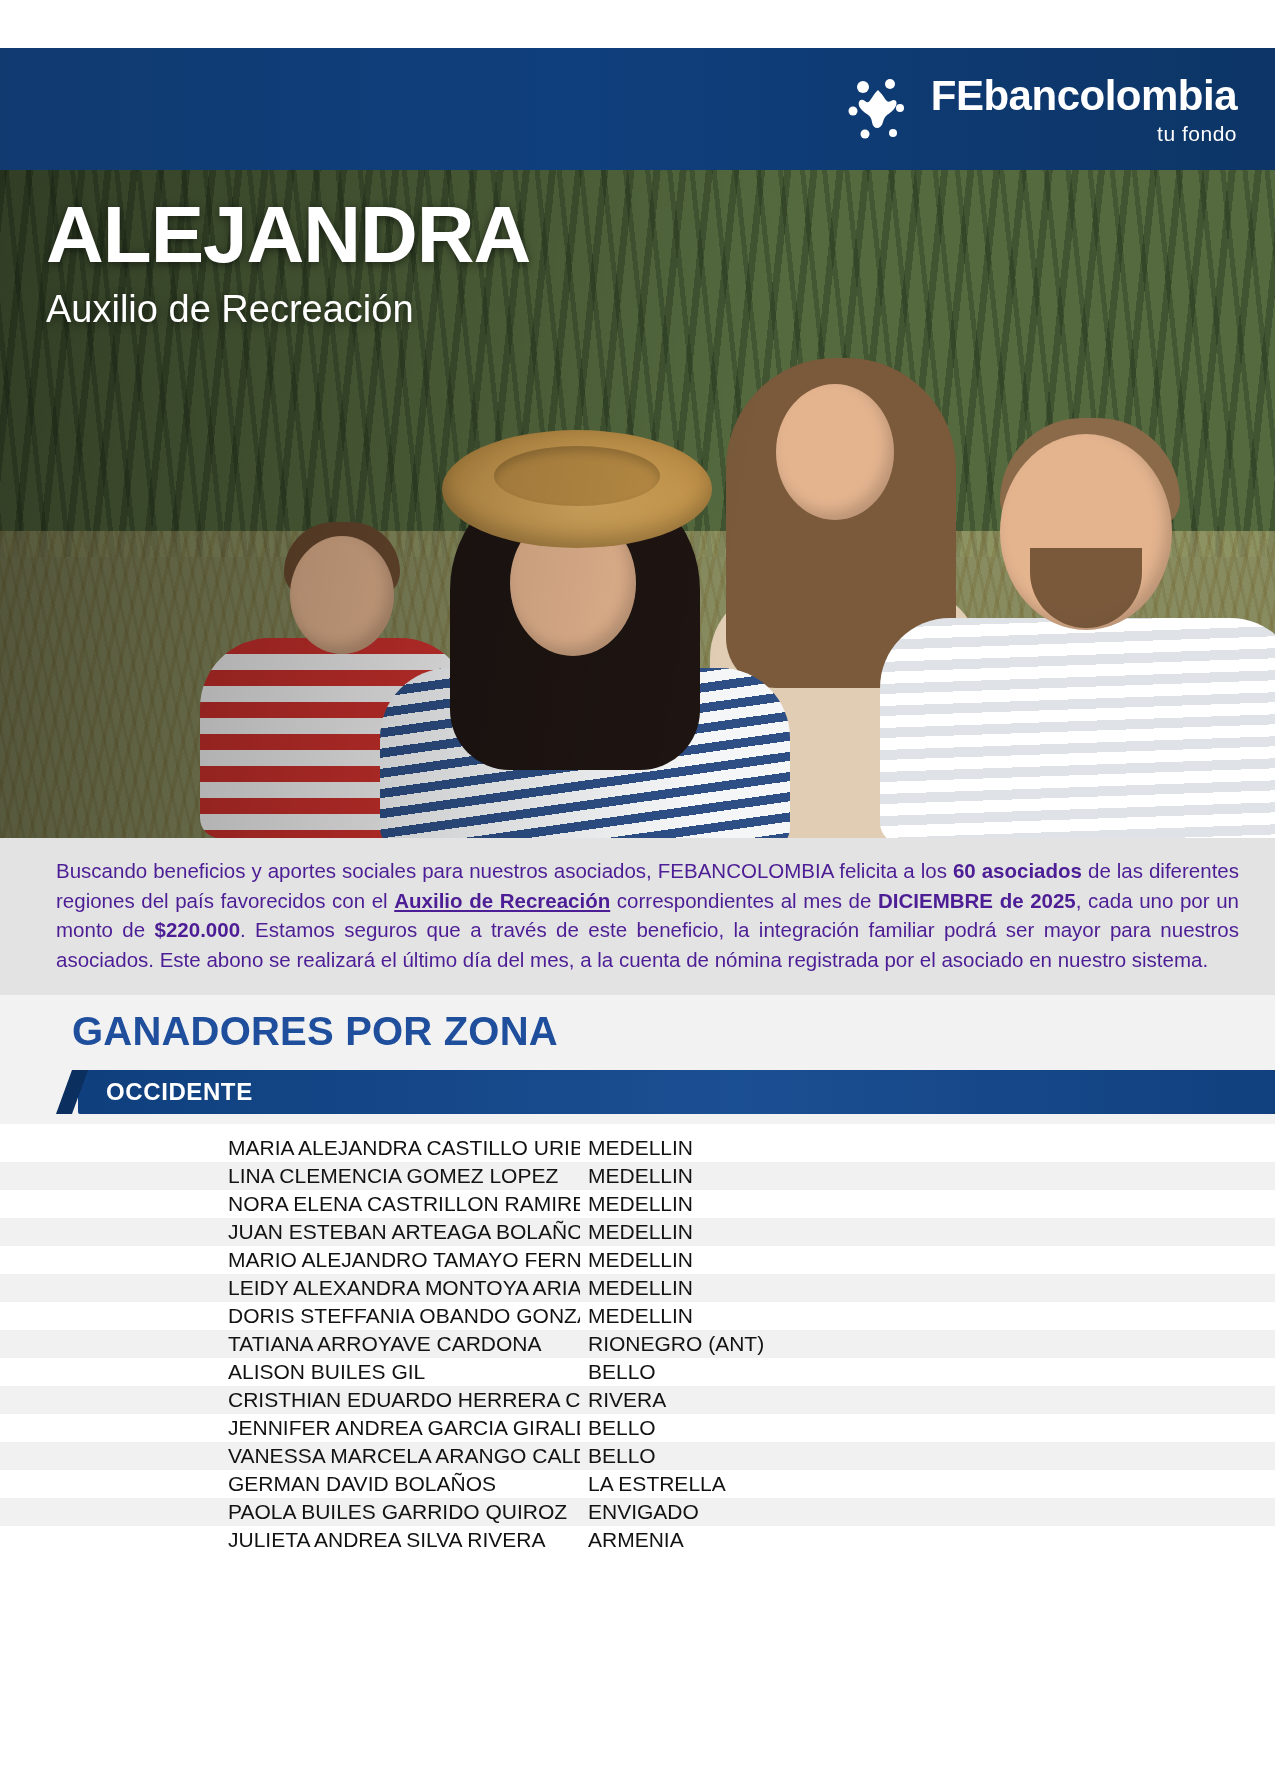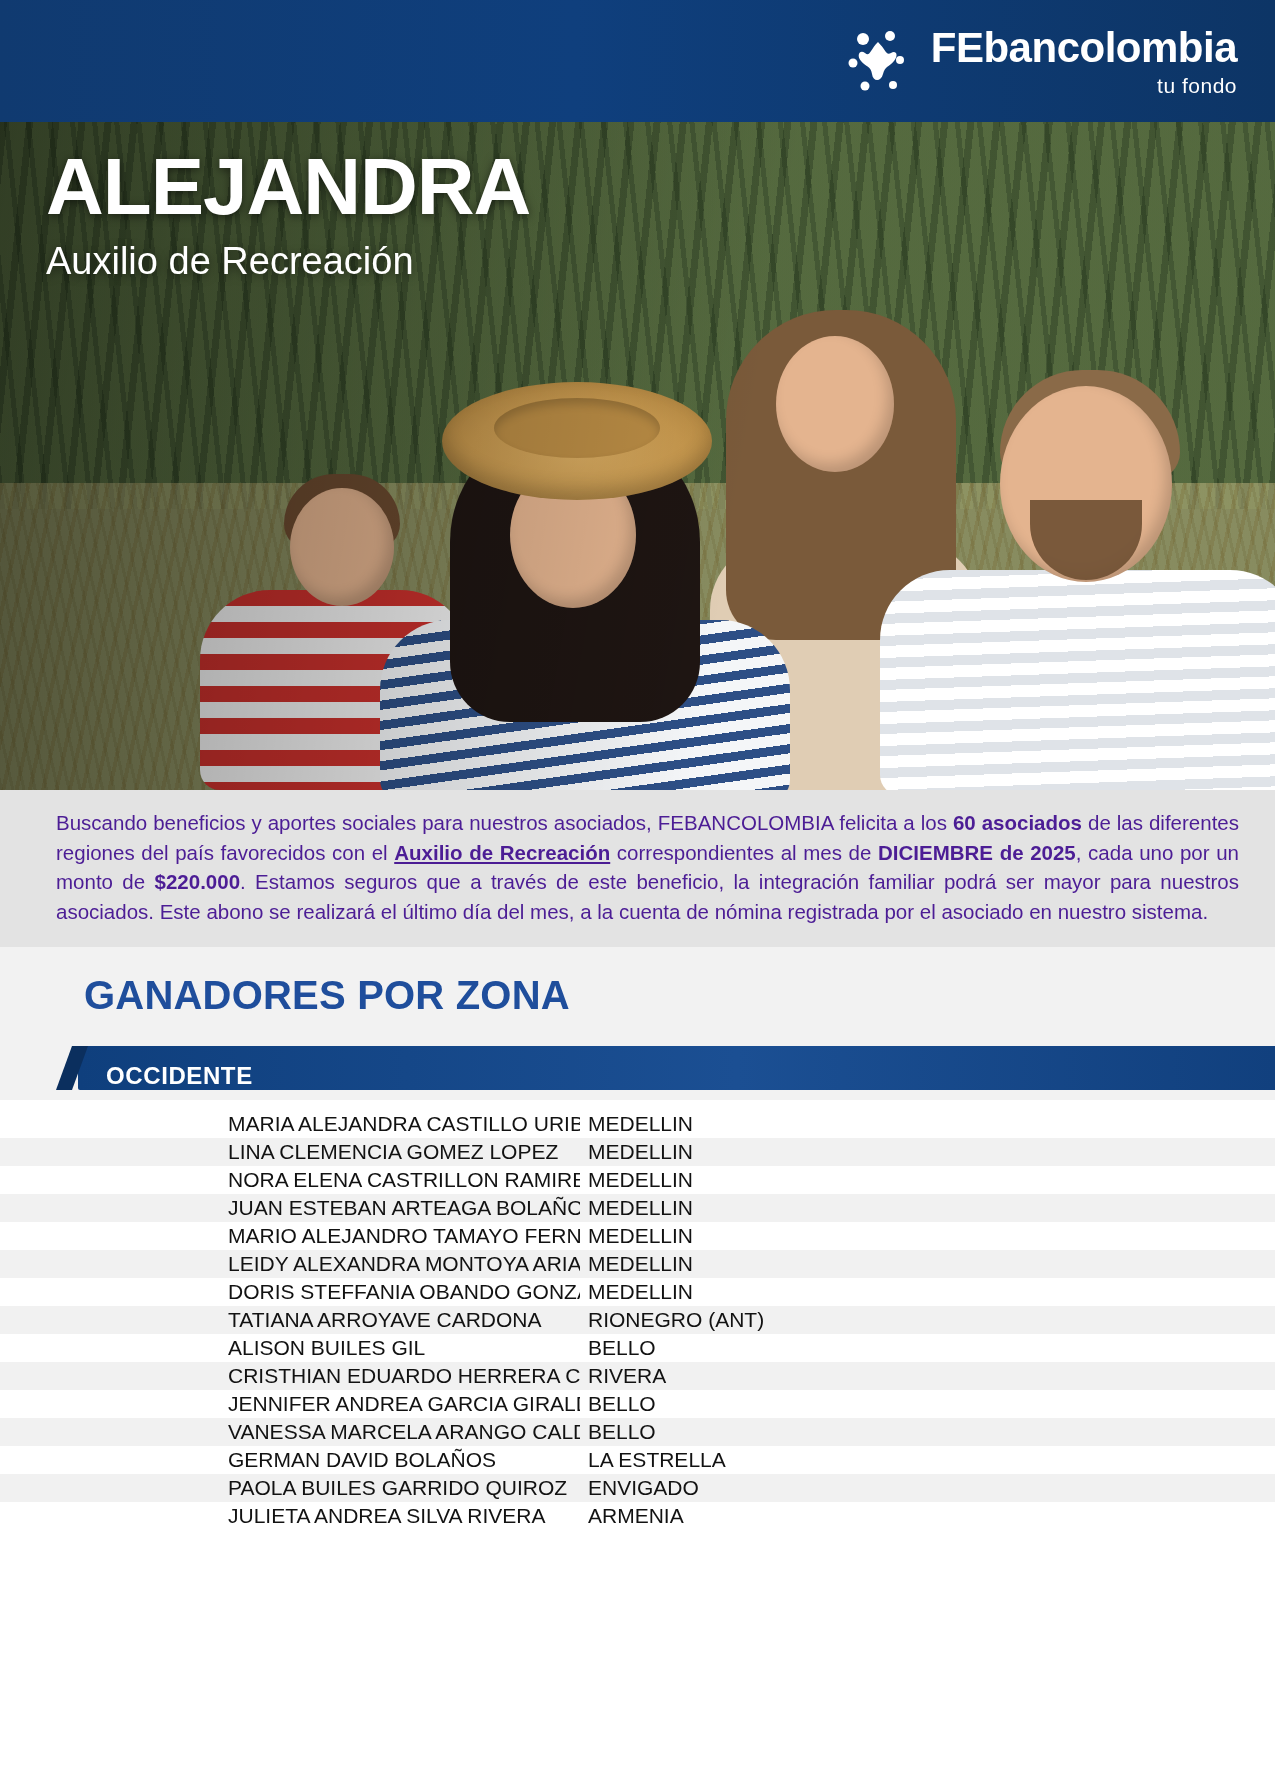--- a/index.html
+++ b/index.html
@@ -19,20 +19,21 @@
   
   .header {
     position: relative;
     height: 122px;
     background: linear-gradient(90deg, #103a70 0%, #0f3f7d 45%, #0d3566 100%);
     display: flex;
     align-items: center;
     justify-content: flex-end;
     padding-right: 38px;
     box-sizing: border-box;
+    margin-top: 48px;
   }
   .brand {
     display: flex;
     align-items: center;
     gap: 14px;
   }
   .brand-mark {
     width: 78px;
     height: 78px;
     position: relative;
@@ -205,39 +206,39 @@
   }
   .intro b { font-weight: bold; }
   .intro u { text-decoration: underline; font-weight: bold; }
 
   
   .zona-title-wrap {
     background: #f2f2f2;
     padding: 10px 0 6px 0;
   }
   .zona-title {
-    margin: 16px;
+    margin: 4px;
     padding-left: 68px;
     color: #1f4e9c;
     font-size: 40px;
     font-weight: bold;
     letter-spacing: 0.2px;
   }
 
   
   .zone-banner-wrap {
     background: #f2f2f2;
     padding: 6px 0 10px 0;
   }
   .zone-banner {
     margin-left: 78px;
     height: 44px;
     background: linear-gradient(90deg, #0f3f7d 0%, #1b4f93 55%, #11407e 100%);
     display: flex;
-    align-items: flex-end;
+    align-items: center;
     padding-left: 28px;
     box-sizing: border-box;
     border-radius: 2px 0 0 2px;
     position: relative;
   }
   .zone-banner::before {
     content: "";
     position: absolute;
     left: -14px;
     top: 0;

